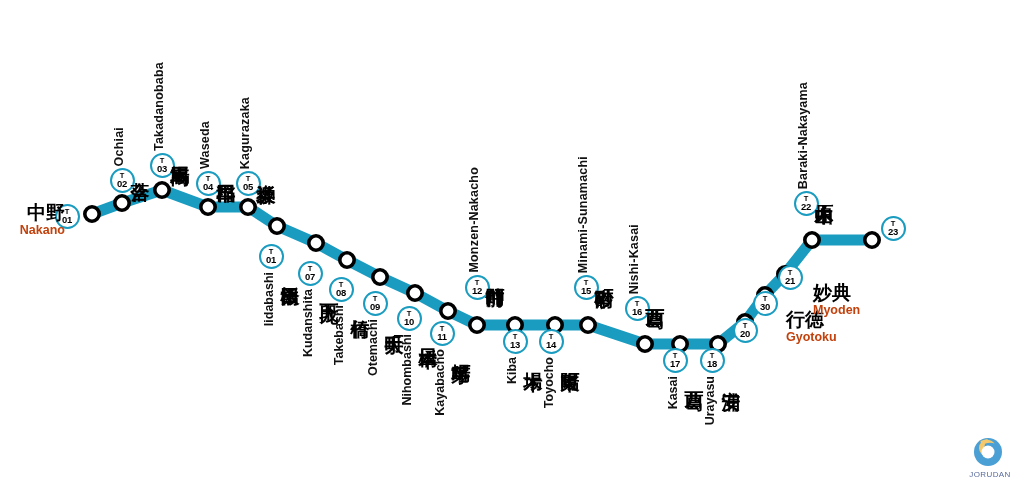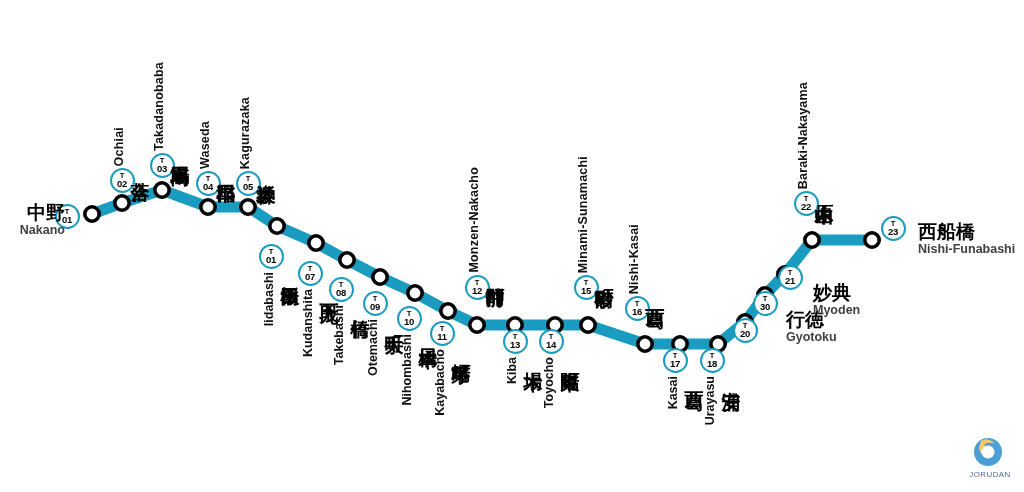--- a/index.html
+++ b/index.html
@@ -66,21 +66,21 @@
     white-space:nowrap;margin-right:1px;
   }
   .vlbl-down .kanji{
     writing-mode:vertical-rl;text-orientation:upright;
     font-size:19px;font-weight:700;color:#000;white-space:nowrap;
   }
 
   
   .hlbl{display:flex;flex-direction:column;}
   .hlbl .kanji{font-size:19px;font-weight:700;color:#000;line-height:1.05;white-space:nowrap;}
-  .hlbl .romaji{font-size:12.5px;font-weight:600;color:#404040;line-height:1.15;white-space:nowrap;}
+  .hlbl .romaji{font-size:12.5px;font-weight:600;color:#c2410c;line-height:1.15;white-space:nowrap;}
   .hlbl.right{align-items:flex-end;text-align:right;margin-left:7px;}
 
   
   #logo{position:absolute;left:963px;top:436px;width:54px;height:50px;}
   #logo .mark{position:absolute;left:9px;top:0px;width:32px;height:32px;}
   #logo .wordmark{
     position:absolute;left:0;top:34px;width:54px;
     text-align:center;font-size:8px;font-weight:400;
     color:#5a6b9c;letter-spacing:0.4px;
   }
@@ -290,24 +290,20 @@
         <span class="bn">22</span>
       </div>
       <div class="lbl vlbl" style="left: 796px; top: 86px; height: 103px;">
         <span class="romaji">Baraki-Nakayama</span>
         <span class="kanji">原木中山</span>
       </div>
       <div class="badge" style="left: 880.5px; top: 215.5px;">
         <span class="bt">T</span>
         <span class="bn">23</span>
       </div>
-      <div class="lbl hlbl" style="left: 918px; top: 222px;">
-        <span class="kanji">西船橋</span>
-        <span class="romaji">Nishi-Funabashi</span>
-      </div>
     </div>
 
   <div id="logo">
     <svg class="mark" viewBox="0 0 32 32">
       <circle cx="16" cy="16" r="14" fill="#4a9fd4"></circle>
       <path d="M16 3 A13 13 0 0 0 16 21 A9 9 0 0 1 16 3 Z" fill="#f5c96b"></path>
       <path d="M8.5 5 C14 2.5 20 3.5 22.5 7.5 C19 6 13 6.5 9.5 10 Z" fill="#f5c96b"></path>
       <circle cx="16" cy="16" r="6.5" fill="#ffffff"></circle>
     </svg>
     <div class="wordmark">JORUDAN</div>

